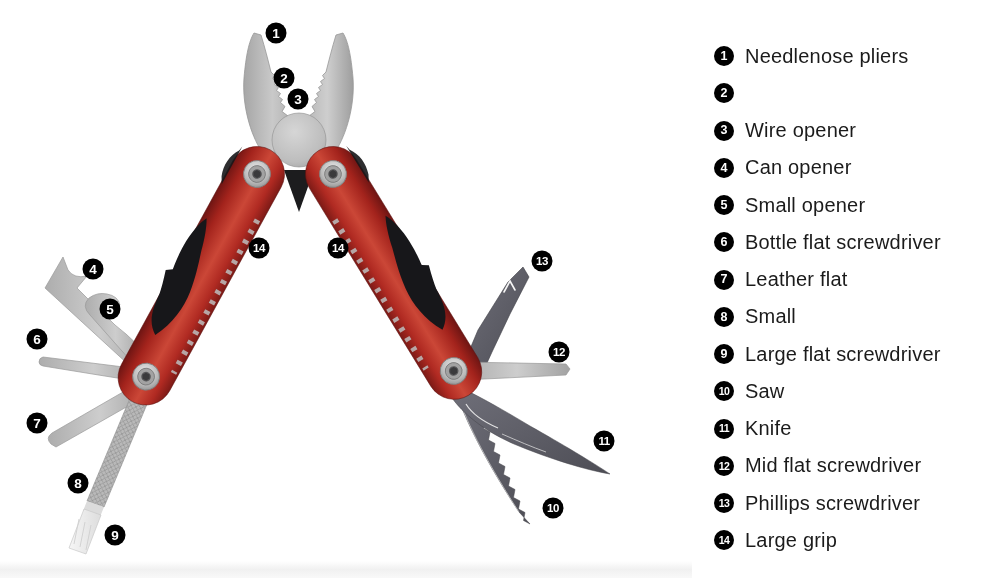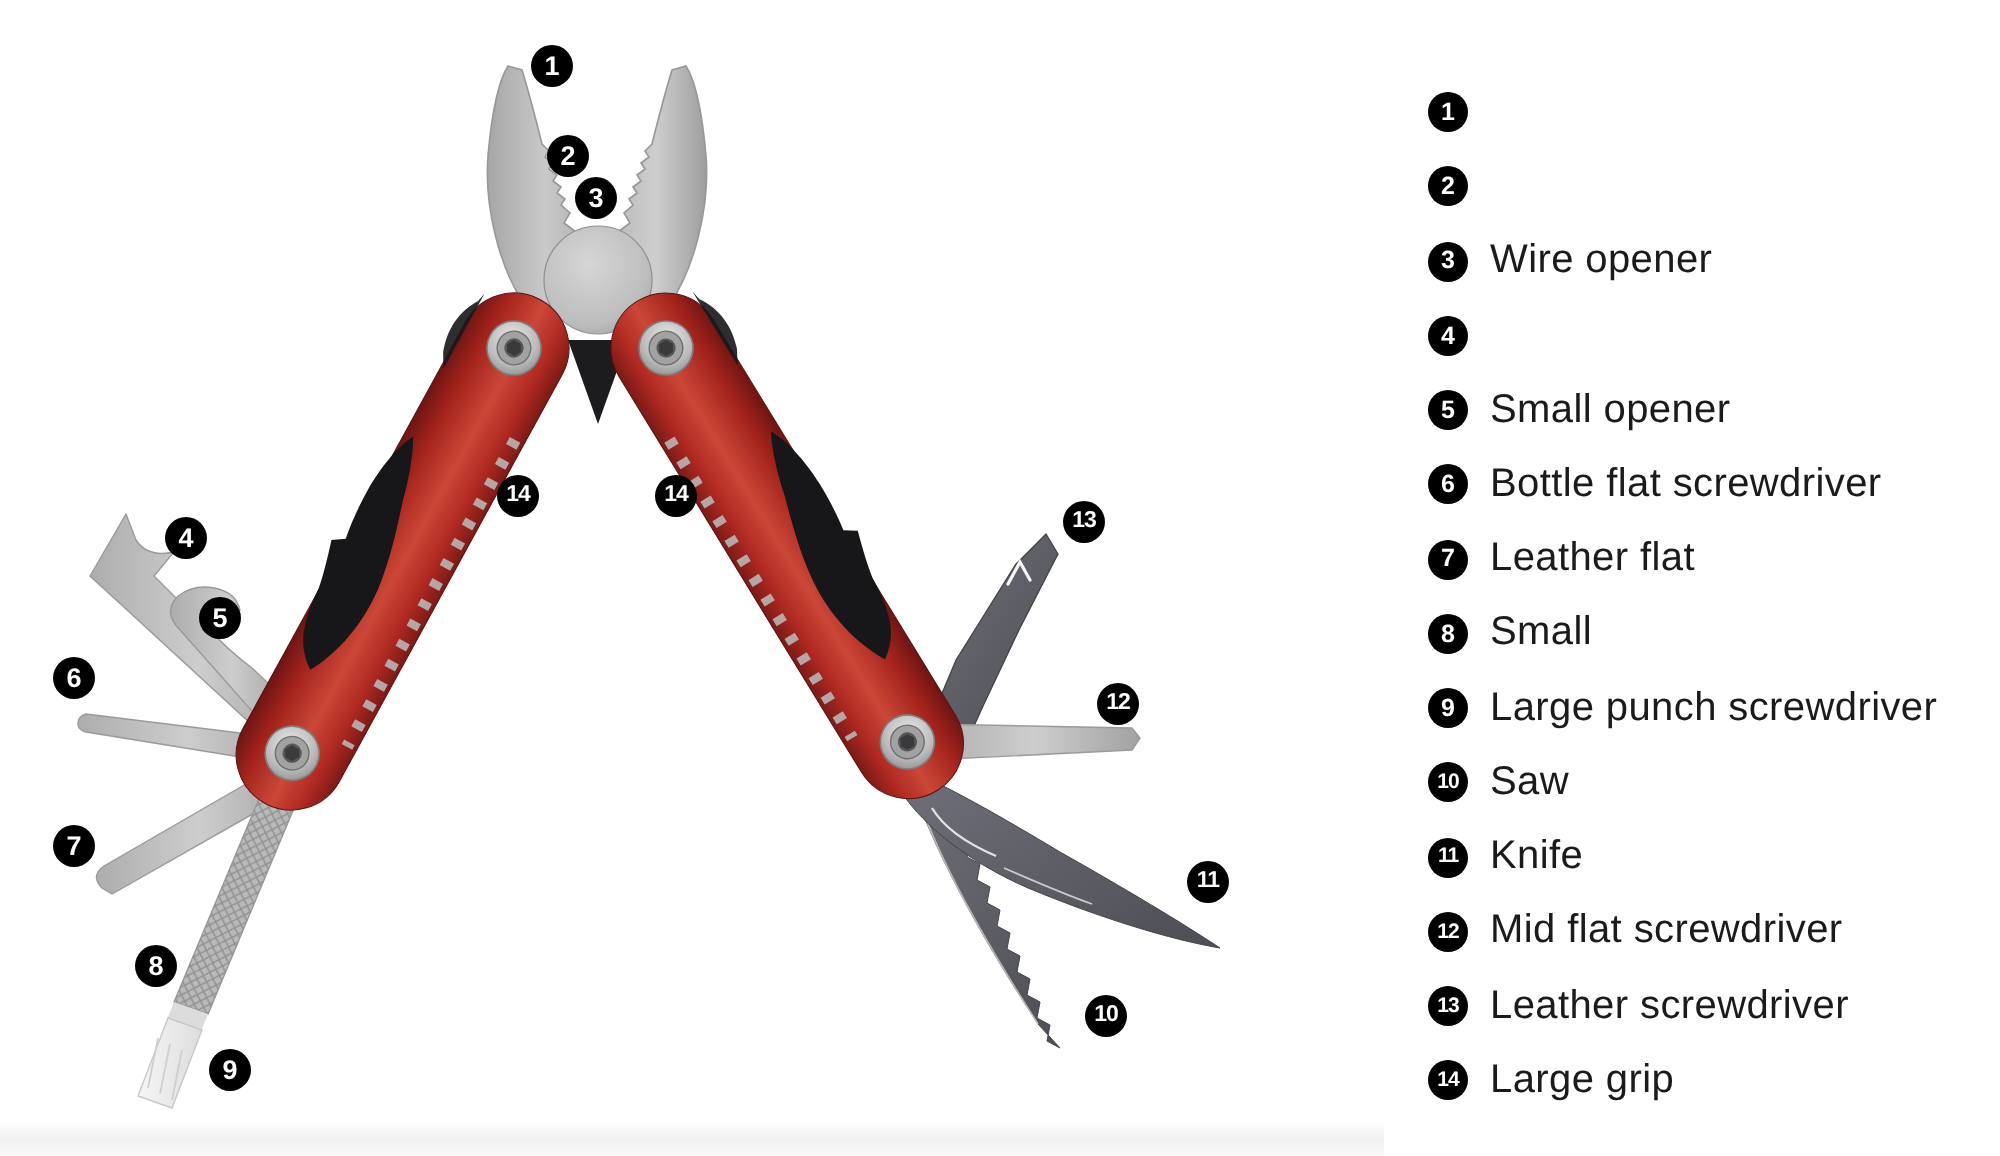--- a/index.html
+++ b/index.html
@@ -194,66 +194,68 @@
         <div class="badge diagram-badge wide" style="left: 559px; top: 352px;">12</div>
         <div class="badge diagram-badge wide" style="left: 542px; top: 261px;">13</div>
         <div class="badge diagram-badge wide" style="left: 259px; top: 248px;">14</div>
         <div class="badge diagram-badge wide" style="left: 338px; top: 248px;">14</div>
       </div>
   </div>
 
   <div class="legend">
       <div class="legend-row">
         <span class="badge legend-badge">1</span>
+        <span class="legend-label">Needlenose pliers</span>
       </div>
       <div class="legend-row">
         <span class="badge legend-badge">2</span>
       </div>
       <div class="legend-row">
         <span class="badge legend-badge">3</span>
         <span class="legend-label">Wire opener</span>
       </div>
       <div class="legend-row">
         <span class="badge legend-badge">4</span>
+        <span class="legend-label">Can opener</span>
       </div>
       <div class="legend-row">
         <span class="badge legend-badge">5</span>
         <span class="legend-label">Small opener</span>
       </div>
       <div class="legend-row">
         <span class="badge legend-badge">6</span>
         <span class="legend-label">Bottle flat screwdriver</span>
       </div>
       <div class="legend-row">
         <span class="badge legend-badge">7</span>
         <span class="legend-label">Leather flat</span>
       </div>
       <div class="legend-row">
         <span class="badge legend-badge">8</span>
         <span class="legend-label">Small</span>
       </div>
       <div class="legend-row">
         <span class="badge legend-badge">9</span>
-        <span class="legend-label">Large punch screwdriver</span>
+        <span class="legend-label">Large flat screwdriver</span>
       </div>
       <div class="legend-row">
         <span class="badge legend-badge wide">10</span>
         <span class="legend-label">Saw</span>
       </div>
       <div class="legend-row">
         <span class="badge legend-badge wide">11</span>
         <span class="legend-label">Knife</span>
       </div>
       <div class="legend-row">
         <span class="badge legend-badge wide">12</span>
         <span class="legend-label">Mid flat screwdriver</span>
       </div>
       <div class="legend-row">
         <span class="badge legend-badge wide">13</span>
-        <span class="legend-label">Leather screwdriver</span>
+        <span class="legend-label">Phillips screwdriver</span>
       </div>
       <div class="legend-row">
         <span class="badge legend-badge wide">14</span>
         <span class="legend-label">Large grip</span>
       </div>
     </div>
 
 </div>
 
 </body></html>

